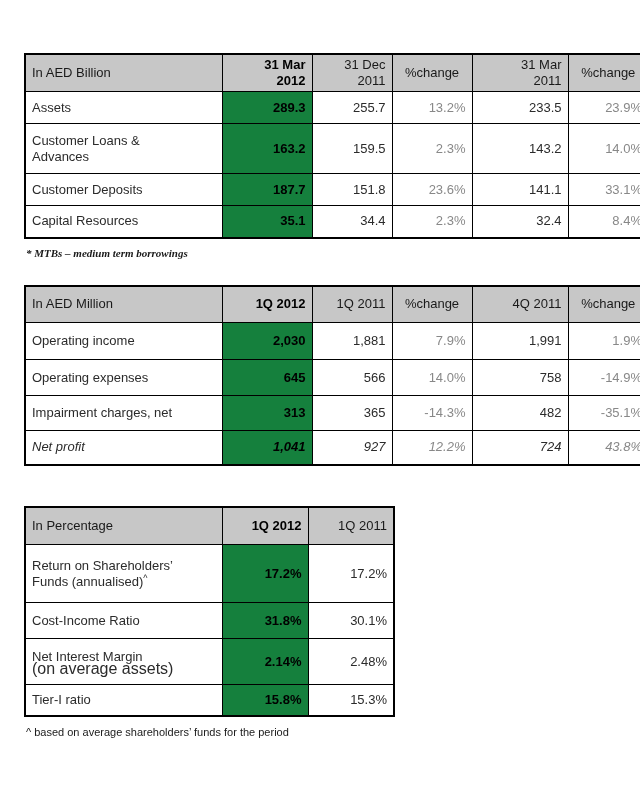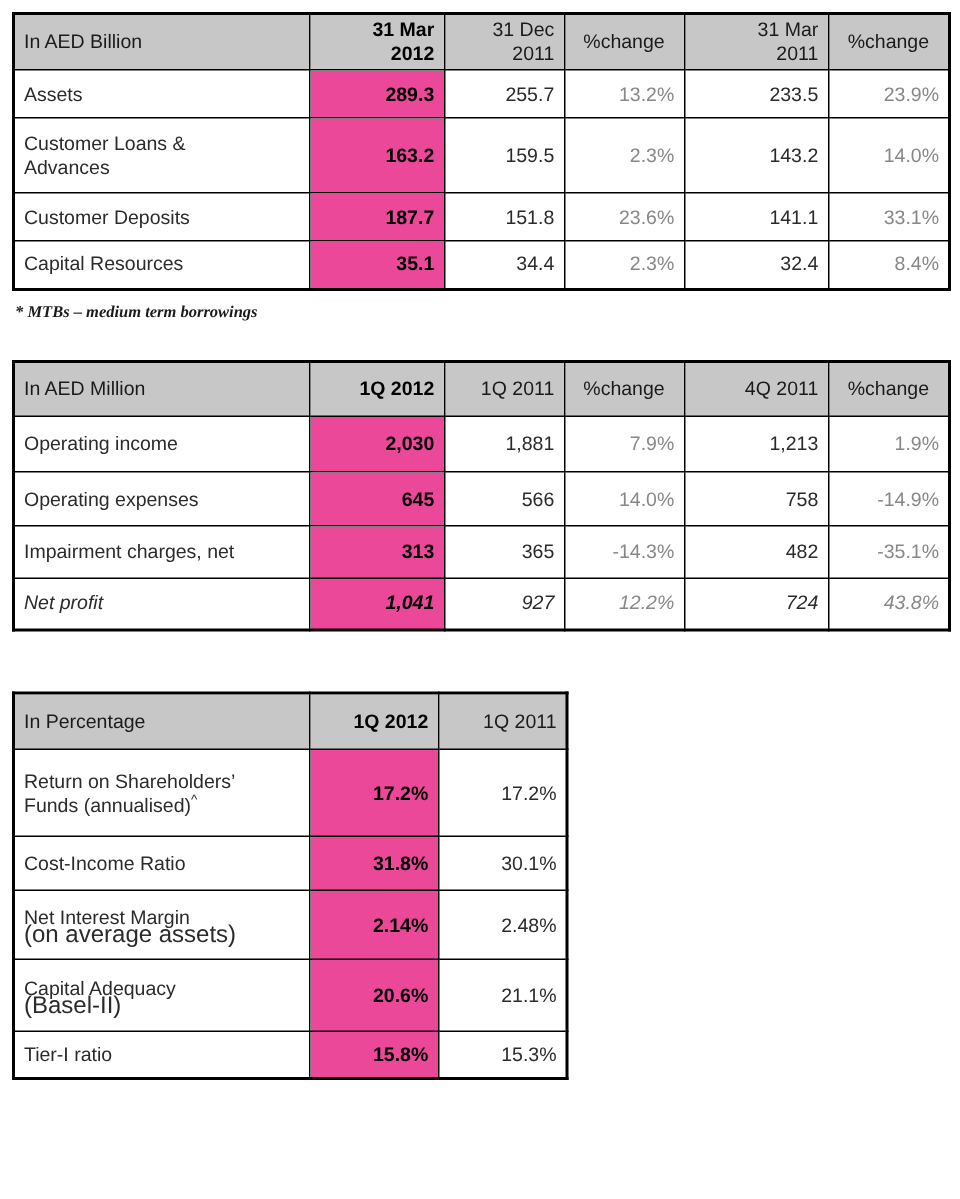--- a/index.html
+++ b/index.html
@@ -3,42 +3,42 @@
 <meta charset="utf-8">
 <style>
   * { box-sizing: border-box; }
   html, body {
     margin: 0; padding: 0;
     background: #ffffff;
     font-family: "Liberation Sans", sans-serif;
     color: #2b2b2b;
   }
   body { width: 640px; height: 799px; overflow: hidden; }
-  .page { padding: 8px 0 0 8px; }
+  .page { padding: 8px 0 0 24px; margin-top: 45px; }
 
   table {
     border-collapse: collapse;
     table-layout: fixed;
     border: 2.5px solid #000;
     font-size: 13px;
   }
   th, td {
     border: 1.5px solid #000;
     padding: 2px 6px;
     vertical-align: middle;
     font-weight: normal;
     line-height: 16px;
     overflow: hidden;
   }
   thead th { background: #c7c7c7; color: #1a1a1a; }
   .lbl  { text-align: left; }
   .num  { text-align: right; }
   .ctr  { }
   .bold { font-weight: bold; color: #000; }
-  .hl   { background: #ec4899; font-weight: bold; color: #000; }
+  .hl   { background: #15803d; font-weight: bold; color: #000; }
   .pct  { color: #888888; }
   tr.it td { font-style: italic; }
 
   .h31 th, .h31 td { height: 31px; }
   .h32 th, .h32 td { height: 32px; }
   .h34 th, .h34 td { height: 34px; font-style: italic; }
   .h35 th, .h35 td { height: 35px; }
   .h36 th, .h36 td { height: 36px; }
   .h37 th, .h37 td { height: 37px; }
   .h38 th, .h38 td { height: 38px; }
@@ -142,21 +142,21 @@
         <th class="num">4Q 2011</th>
         <th class="ctr">%change</th>
       </tr>
     </thead>
     <tbody>
       <tr class="h37">
         <td class="lbl">Operating income</td>
         <td class="num hl">2,030</td>
         <td class="num">1,881</td>
         <td class="num pct">7.9%</td>
-        <td class="num">1,213</td>
+        <td class="num">1,991</td>
         <td class="num pct">1.9%</td>
       </tr>
       <tr class="h36">
         <td class="lbl">Operating expenses</td>
         <td class="num hl">645</td>
         <td class="num">566</td>
         <td class="num pct">14.0%</td>
         <td class="num">758</td>
         <td class="num pct">-14.9%</td>
       </tr>
@@ -201,27 +201,23 @@
       <tr class="h36">
         <td class="lbl">Cost-Income Ratio</td>
         <td class="num hl">31.8%</td>
         <td class="num">30.1%</td>
       </tr>
       <tr class="h46">
         <td class="lbl"><span>Net Interest Margin</span><span class="subline">(on average assets)</span></td>
         <td class="num hl">2.14%</td>
         <td class="num">2.48%</td>
       </tr>
-      <tr class="h48">
-        <td class="lbl"><span>Capital Adequacy</span><span class="subline">(Basel-II)</span></td>
-        <td class="num hl">20.6%</td>
-        <td class="num">21.1%</td>
-      </tr>
       <tr class="h31">
         <td class="lbl">Tier-I ratio</td>
         <td class="num hl">15.8%</td>
         <td class="num">15.3%</td>
       </tr>
     </tbody>
   </table>
 
+  <div class="footnote fn2">^ based on average shareholders’ funds for the period</div>
 
 </div>
 
 </body></html>

